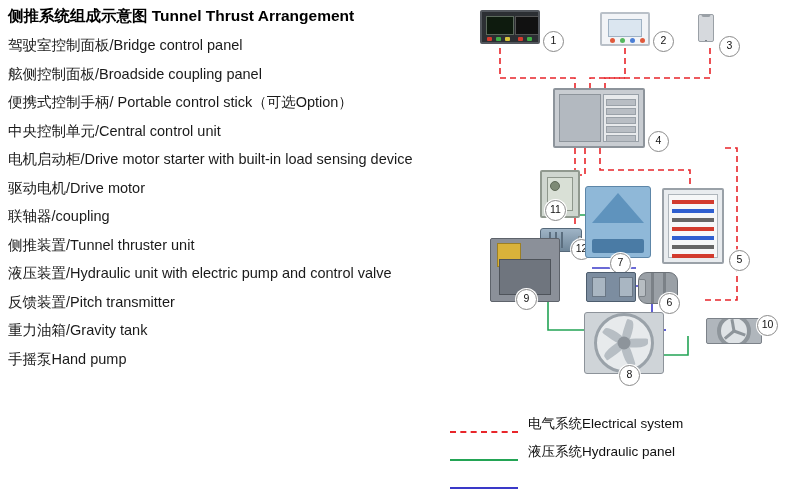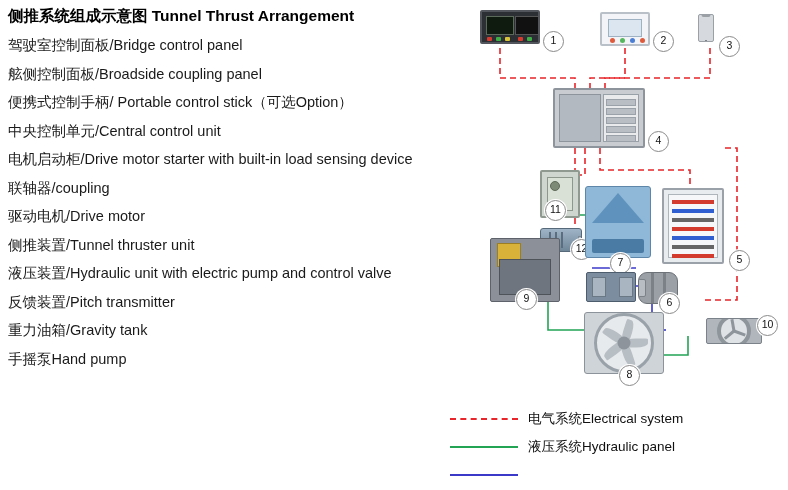--- a/index.html
+++ b/index.html
@@ -24,21 +24,21 @@
   .item{
     font-size:14.5px;color:#1a1a1a;
     margin:0 0 9.5px 2px;white-space:nowrap;
   }
 
   
   .legend{
     position:absolute;left:450px;top:405px;width:330px;
   }
   .legend-row{
-    display:flex;align-items:center;height:28px;
+    display:flex;align-items:flex-end;height:28px;
   }
   .legend-line{
     width:68px;height:0;margin-right:10px;flex:none;
   }
   .l-elec{border-top:2px dashed #e8252a;}
   .l-hyd{border-top:2px solid #23a455;}
   .l-mech{border-top:2px solid #3a39c8;}
   .legend-label{font-size:13.5px;color:#111;white-space:nowrap;}
 
   
@@ -123,22 +123,22 @@
 
 <div id="page">
 
   <div class="left-col">
     <div class="title">侧推系统组成示意图 Tunnel Thrust Arrangement</div>
     <div class="item">驾驶室控制面板/Bridge control panel</div>
     <div class="item">舷侧控制面板/Broadside coupling panel</div>
     <div class="item">便携式控制手柄/ Portable control stick（可选Option）</div>
     <div class="item">中央控制单元/Central control unit</div>
     <div class="item">电机启动柜/Drive motor starter with built-in load sensing device</div>
+    <div class="item">驱动电机/Drive motor</div>
     <div class="item">联轴器/coupling</div>
-    <div class="item">驱动电机/Drive motor</div>
     <div class="item">侧推装置/Tunnel thruster unit</div>
     <div class="item">液压装置/Hydraulic unit with electric pump and control valve</div>
     <div class="item">反馈装置/Pitch transmitter</div>
     <div class="item">重力油箱/Gravity tank</div>
     <div class="item">手摇泵Hand pump</div>
   </div>
 
   <div class="canvas">
 
     <svg class="wires" viewBox="0 0 348 400">

